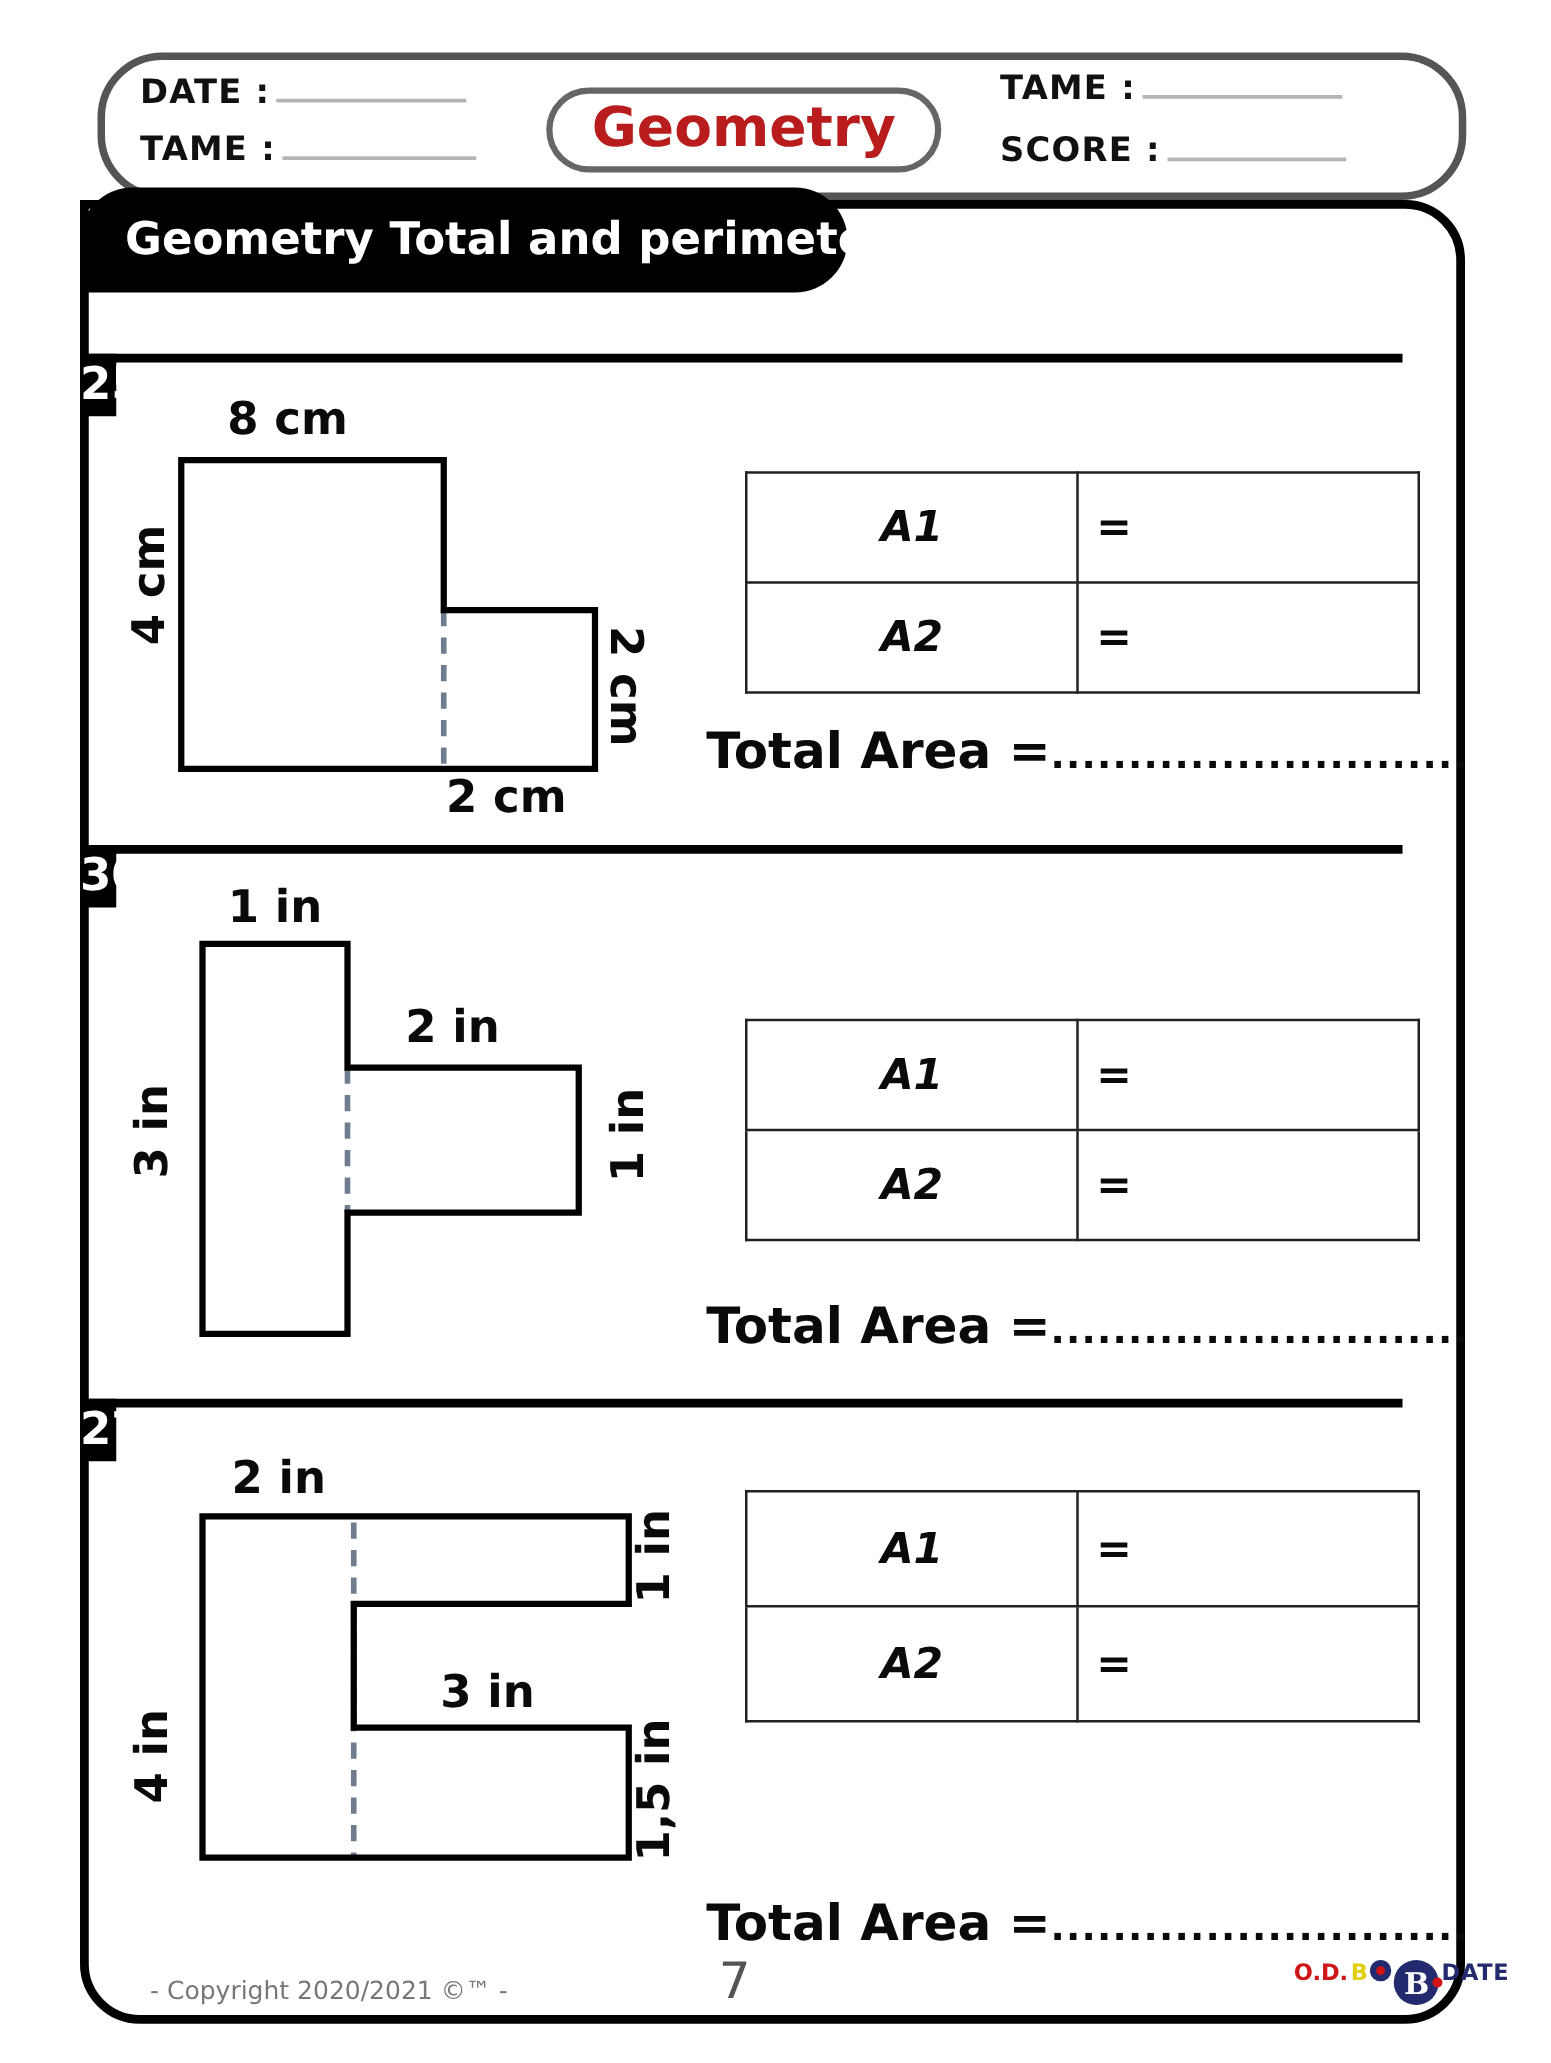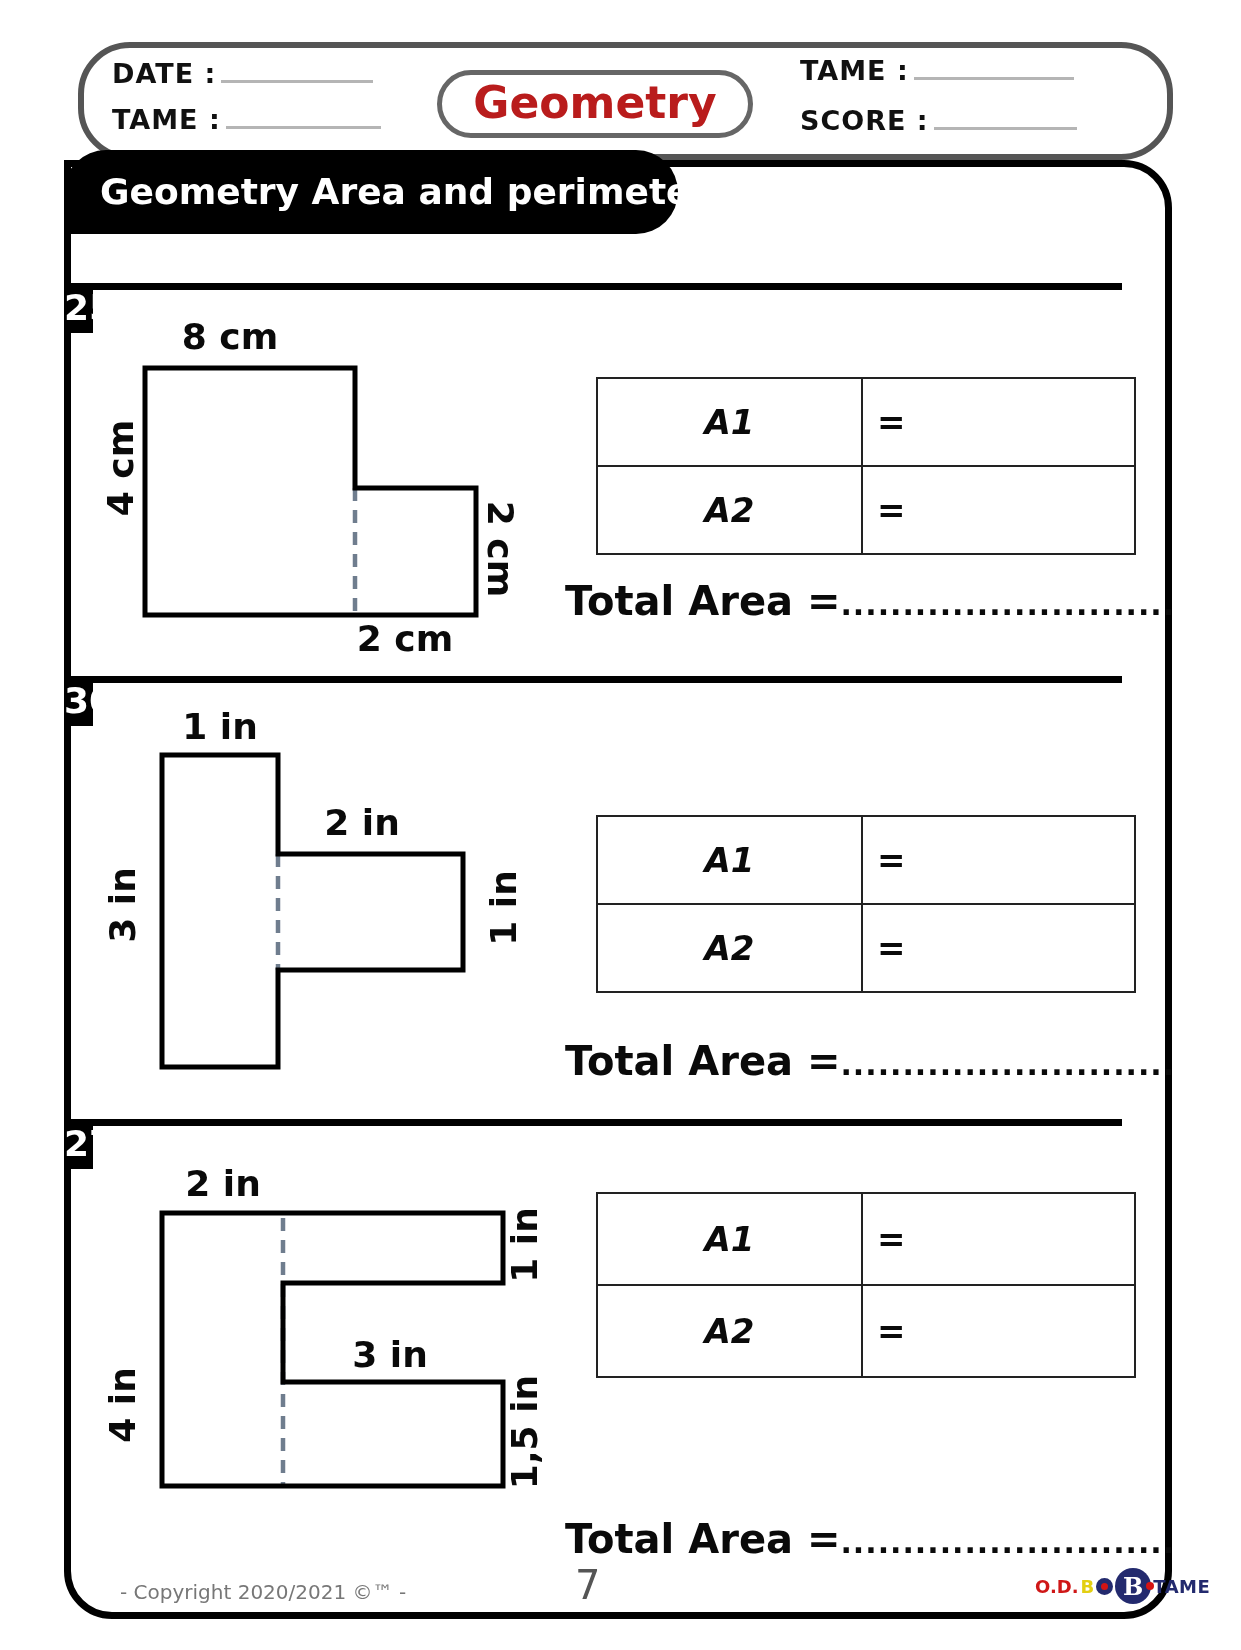--- a/index.html
+++ b/index.html
@@ -27,21 +27,21 @@
   table.ptable td{border:2.5px solid #222;font-size:34px;font-weight:bold;font-style:italic;}
   table.ptable{border:1px solid #222;}
   td.lbl{width:261px;text-align:center;}
   td.val{width:256px;text-align:left;padding-left:14px;}
 
   .total{font-size:40px;font-weight:bold;white-space:nowrap;color:#0a0a0a;}
   .total .dots{font-size:30px;letter-spacing:1px;font-weight:bold;}
 
   .copyright{font-size:20px;color:#777;white-space:nowrap;}
   .pagenum{font-size:40px;color:#555;}
-  .logo{display:flex;align-items:center;gap:2px;white-space:nowrap;}
+  .logo{display:flex;gap:2px;white-space:nowrap;}
   .logo .red{color:#cf1717;font-weight:bold;font-size:18px;}
   .logo .yellow{color:#e3cf12;font-weight:bold;font-size:18px;}
   .logo .navy{color:#232a6e;font-weight:bold;font-size:18px;letter-spacing:0.5px;}
   .cam{width:17px;height:17px;border-radius:50%;background:#232a6e;display:inline-flex;align-items:center;justify-content:center;}
   .cam i{width:7px;height:7px;border-radius:50%;background:#d41414;display:block;}
   .bigcirc{width:36px;height:36px;border-radius:50%;background:#232a6e;display:inline-flex;align-items:center;justify-content:center;position:relative;}
   .bigcirc b{color:#fff;font-size:24px;font-family:"DejaVu Serif",serif;}
   .bigcirc i{position:absolute;right:-3px;top:14px;width:8px;height:8px;border-radius:50%;background:#d41414;}
 </style>
 </head>
@@ -63,21 +63,21 @@
 <div class="abs" style="left:800px;top:55px;">
   <span class="hdr-label">TAME :</span>
   <span class="hdr-line" style="width:160px;"></span>
 </div>
 <div class="abs" style="left:800px;top:105px;">
   <span class="hdr-label">SCORE :</span>
   <span class="hdr-line" style="width:143px;"></span>
 </div>
 
 <div class="abs body-border"></div>
-<div class="abs banner">Geometry Area and perimeter</div>
+<div class="abs banner">Geometry Total and perimeter</div>
 
 <div class="abs sep" style="top:283px;"></div>
 <div class="abs badge" style="top:283px;">25</div>
 
 <svg class="abs" style="left:142px;top:365px;" width="340" height="256" viewBox="0 0 340 256">
   <line x1="213" y1="123" x2="213" y2="248" stroke="#6f7d8e" stroke-width="4.5" stroke-dasharray="13 9"></line>
   <polygon points="3,3 213,3 213,123 334,123 334,250 3,250" fill="none" stroke="#000" stroke-width="5" stroke-linejoin="miter"></polygon>
 </svg>
 <div class="abs dim" style="left:230px;top:336px;">8 cm</div>
 <div class="abs dim ccw" style="left:120px;top:468px;">4 cm</div>
@@ -162,14 +162,14 @@
 <div class="abs logo" style="left:1035px;top:1568px;">
   <span class="red">O.D.</span>
     <span class="yellow">B</span>
   <span class="cam">
       <i></i>
     </span>
   <span class="bigcirc">
       <b>B</b>
       <i></i>
     </span>
-  <span class="navy">TAME</span>
+  <span class="navy">DATE</span>
 </div>
 
 </body></html>

